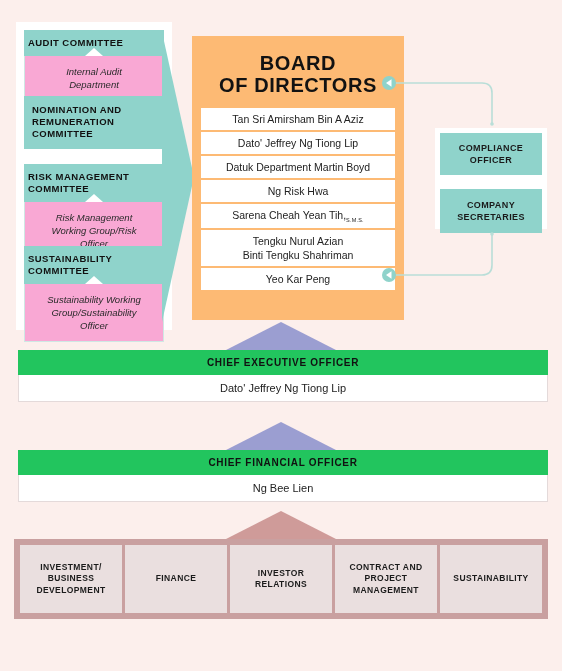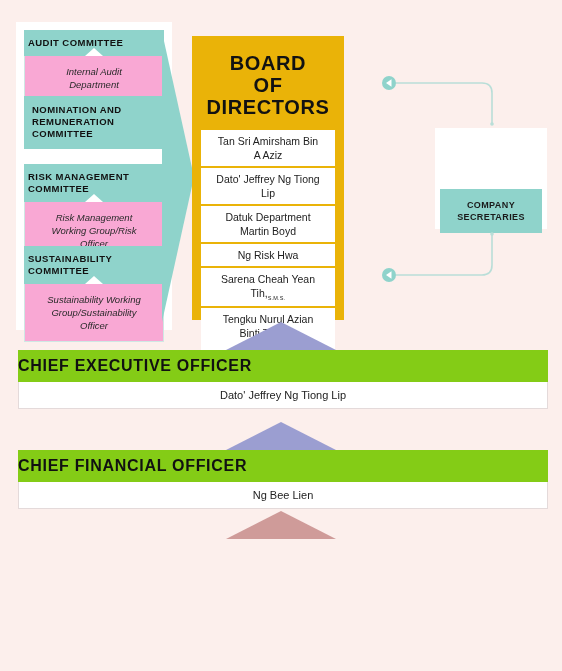--- a/index.html
+++ b/index.html
@@ -68,22 +68,22 @@
   #teal-arrow {
     position: absolute;
     left: 160px; top: 32px;
     width: 34px; height: 290px;
   }
 
   
   #board-card {
     position: absolute;
     left: 192px; top: 36px;
-    width: 152px; height: 284px;
-    background: #eab308;
+    width: 212px; height: 284px;
+    background: #fdba74;
   }
   #board-title {
     text-align: center;
     font-weight: bold;
     font-size: 20px;
     line-height: 22px;
     letter-spacing: .6px;
     color: #121212;
     padding: 16px 0 12px;
   }
@@ -124,25 +124,26 @@
     align-items: center;
     justify-content: center;
   }
 
   
   #connectors { position: absolute; left: 0; top: 0; width: 562px; height: 671px; }
 
   
   .officer-wrap { position: absolute; left: 18px; width: 530px; }
   .officer-head {
-    background: #84cc16;
+    background: #22c55e;
     color: #111;
     font-weight: bold;
-    font-size: 16px;
+    font-size: 10px;
     letter-spacing: .7px;
+    text-align: center;
     padding: 7px 0;
   }
   .officer-name {
     background: #ffffff;
     border: 1px solid #e4dada;
     border-top: none;
     text-align: center;
     font-size: 11px;
     padding: 7px 0;
     color: #222;
@@ -220,20 +221,23 @@
     <div class="board-row"><span>Tan Sri Amirsham Bin A Aziz</span></div>
     <div class="board-row"><span>Dato' Jeffrey Ng Tiong Lip</span></div>
     <div class="board-row"><span>Datuk Department Martin Boyd</span></div>
     <div class="board-row"><span>Ng Risk Hwa</span></div>
     <div class="board-row"><span>Sarena Cheah Yean Tih,</span><sub>S.M.S.</sub></div>
     <div class="board-row"><span>Tengku Nurul Azian</span><br><span>Binti Tengku Shahriman</span></div>
     <div class="board-row"><span>Yeo Kar Peng</span></div>
   </div>
 
   <div id="right-card">
+    <div class="right-box" style="top:5px; height:42px;">
+      <span>COMPLIANCE OFFICER</span>
+    </div>
     <div class="right-box" style="top:52px; height:44px;margin-top:9px;">
       <span>COMPANY SECRETARIES</span>
     </div>
   </div>
 
   <svg id="connectors" viewBox="0 0 562 671">
 
     <path d="M 396 83 H 482 Q 492 83 492 93 V 124" fill="none" stroke="#b9ded8" stroke-width="1.6"></path>
     <circle cx="492" cy="124" r="1.8" fill="#b9ded8"></circle>
 
@@ -256,14 +260,21 @@
     <div class="officer-name">Dato' Jeffrey Ng Tiong Lip</div>
   </div>
 
   <div class="tri-up" style="left:226px; top:422px; border-bottom:28px solid #9b9ed1;"></div>
   <div class="officer-wrap" style="top:450px;">
     <div class="officer-head">CHIEF FINANCIAL OFFICER</div>
     <div class="officer-name">Ng Bee Lien</div>
   </div>
 
   <div class="tri-up" style="left:226px; top:511px; border-bottom:28px solid #cf9b99;"></div>
+  <div id="dept-card">
+    <div class="dept">INVESTMENT/ BUSINESS DEVELOPMENT</div>
+    <div class="dept">FINANCE</div>
+    <div class="dept">INVESTOR RELATIONS</div>
+    <div class="dept">CONTRACT AND PROJECT MANAGEMENT</div>
+    <div class="dept">SUSTAINABILITY</div>
+  </div>
 
 </div>
 
 </body></html>

